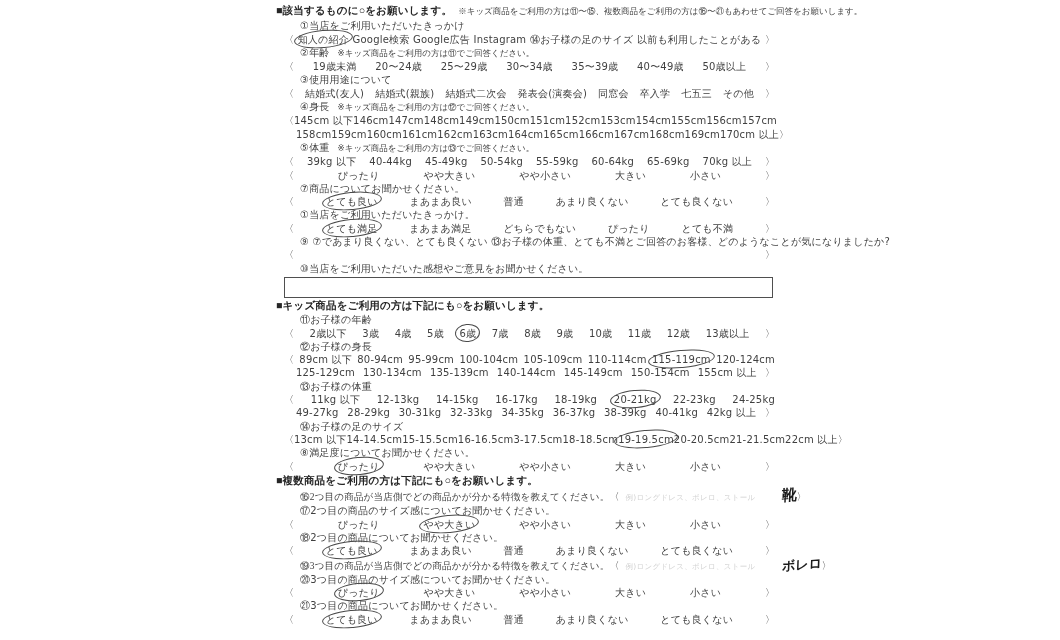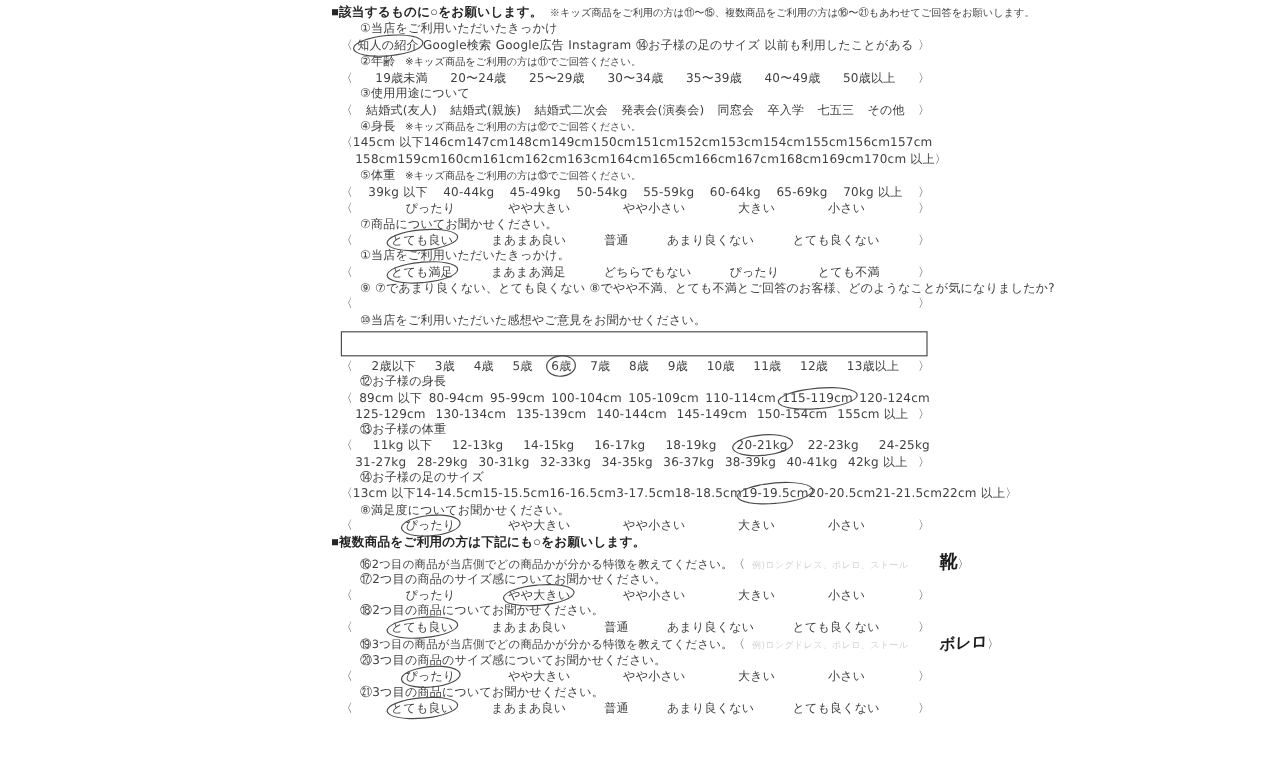--- a/index.html
+++ b/index.html
@@ -12,21 +12,21 @@
     width:1060px;height:640px;background:var(--page_bg);overflow:hidden;position:relative;
     font-family:"DejaVu Sans","Liberation Sans",sans-serif;color:var(--ink);
   }
   .form{position:absolute;left:276px;top:5px;width:505px;font-size:10px;}
   .sec + .sec{margin-top:2px;}
   .sec-header{white-space:nowrap;line-height:13.3px;font-family:Liberation Mono, monospace;}
   .sec-title{font-weight:bold;color:var(--bold_ink);font-size:10.5px;letter-spacing:.2px;}
   .sec-note{font-size:8.5px;margin-left:6px;color:var(--ink);}
   .q-label-row{line-height:13.3px;white-space:nowrap;display:flex;align-items:baseline;width:505px;margin-left:24px;}
   .q-label{letter-spacing:.2px;}
-  .q-label.small{font-size:9.5px;}
+  .q-label.small{font-size:9.5px;font-family:Liberation Serif, serif;}
   .q-note{font-size:8.5px;margin-left:8px;}
   .opt-line{
     display:flex;justify-content:space-between;align-items:baseline;
     width:505px;padding:0 6px 0 8px;line-height:13.3px;white-space:nowrap;
   }
   .opt-line.indent{padding-left:20px;}
   .bracket{color:var(--ink);}
   .opt{position:relative;letter-spacing:.2px;}
   .circled::after{
     content:"";position:absolute;left:-4px;right:-4px;top:-3px;bottom:-2px;
@@ -215,21 +215,21 @@
               <span class="opt">どちらでもない</span>
               <span class="opt">ぴったり</span>
               <span class="opt">とても不満</span>
               <span class="bracket close">〉</span>
             </div>
           </div>
   </div>
 
   <div class="q">
     <div class="q-label-row">
-      <span class="q-label">⑨ ⑦であまり良くない、とても良くない ⑧でやや不満、とても不満とご回答のお客様、どのようなことが気になりましたか?</span>
+      <span class="q-label">⑨ ⑦であまり良くない、とても良くない ⑬お子様の体重、とても不満とご回答のお客様、どのようなことが気になりましたか?</span>
     </div>
     <div class="q-body">
             <div class="opt-line">
               <span class="bracket open">〈</span>
               <span class="bracket close">〉</span>
             </div>
           </div>
   </div>
 
   <div class="q">
@@ -237,22 +237,28 @@
       <span class="q-label">⑩当店をご利用いただいた感想やご意見をお聞かせください。</span>
     </div>
     <div class="q-body">
             <div class="comment-box"></div>
           </div>
   </div>
 </div>
   </section>
 
   <section class="sec">
+    <div class="sec-header">
+      <span class="sec-title">■キッズ商品をご利用の方は下記にも○をお願いします。</span>
+    </div>
     <div class="sec-questions">
   <div class="q">
+    <div class="q-label-row">
+      <span class="q-label">⑪お子様の年齢</span>
+    </div>
     <div class="q-body">
             <div class="opt-line">
               <span class="bracket open">〈</span>
               <span class="opt">2歳以下</span>
               <span class="opt">3歳</span>
               <span class="opt">4歳</span>
               <span class="opt">5歳</span>
               <span class="opt circled">6歳</span>
               <span class="opt">7歳</span>
               <span class="opt">8歳</span>
@@ -305,21 +311,21 @@
               <span class="opt">11kg 以下</span>
               <span class="opt">12-13kg</span>
               <span class="opt">14-15kg</span>
               <span class="opt">16-17kg</span>
               <span class="opt">18-19kg</span>
               <span class="opt circled">20-21kg</span>
               <span class="opt">22-23kg</span>
               <span class="opt">24-25kg</span>
             </div>
             <div class="opt-line indent">
-              <span class="opt">31-27kg</span>
+              <span class="opt">49-27kg</span>
               <span class="opt">28-29kg</span>
               <span class="opt">30-31kg</span>
               <span class="opt">32-33kg</span>
               <span class="opt">34-35kg</span>
               <span class="opt">36-37kg</span>
               <span class="opt">38-39kg</span>
               <span class="opt">40-41kg</span>
               <span class="opt">42kg 以上</span>
               <span class="bracket close">〉</span>
             </div>

